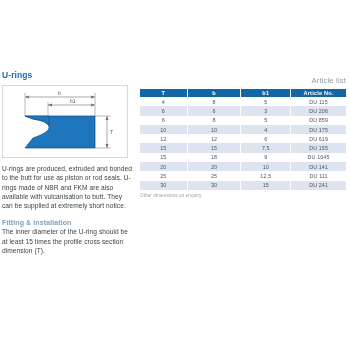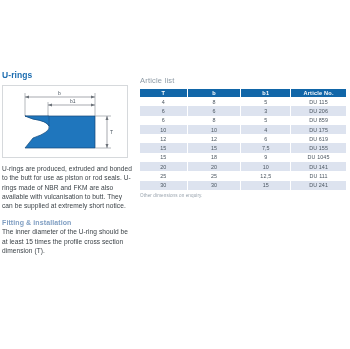--- a/index.html
+++ b/index.html
@@ -30,21 +30,21 @@
     margin:0;letter-spacing:.05px;
   }
   .sub-title{
     font-size:7px;font-weight:bold;color:#7f9ec2;
     margin:9px 0 1px 0;letter-spacing:.1px;
   }
 
   
   .right{position:absolute;left:140px;top:76px;width:206px;}
   .list-title{
-    font-size:7.5px;color:#8d9aa5;margin:0 0 4px 0;letter-spacing:.2px;
+    font-size:7.5px;color:#8d9aa5;margin:0 0 4px 0;letter-spacing:.2px;text-align:right;
   }
   table.article{
     border-collapse:collapse;width:206px;table-layout:fixed;
   }
   table.article th{
     background:#1166a8;color:#ffffff;
     font-size:5.6px;font-weight:bold;
     height:8px;padding:0;text-align:center;
     letter-spacing:.2px;
     border-right:1px solid #ffffff;

